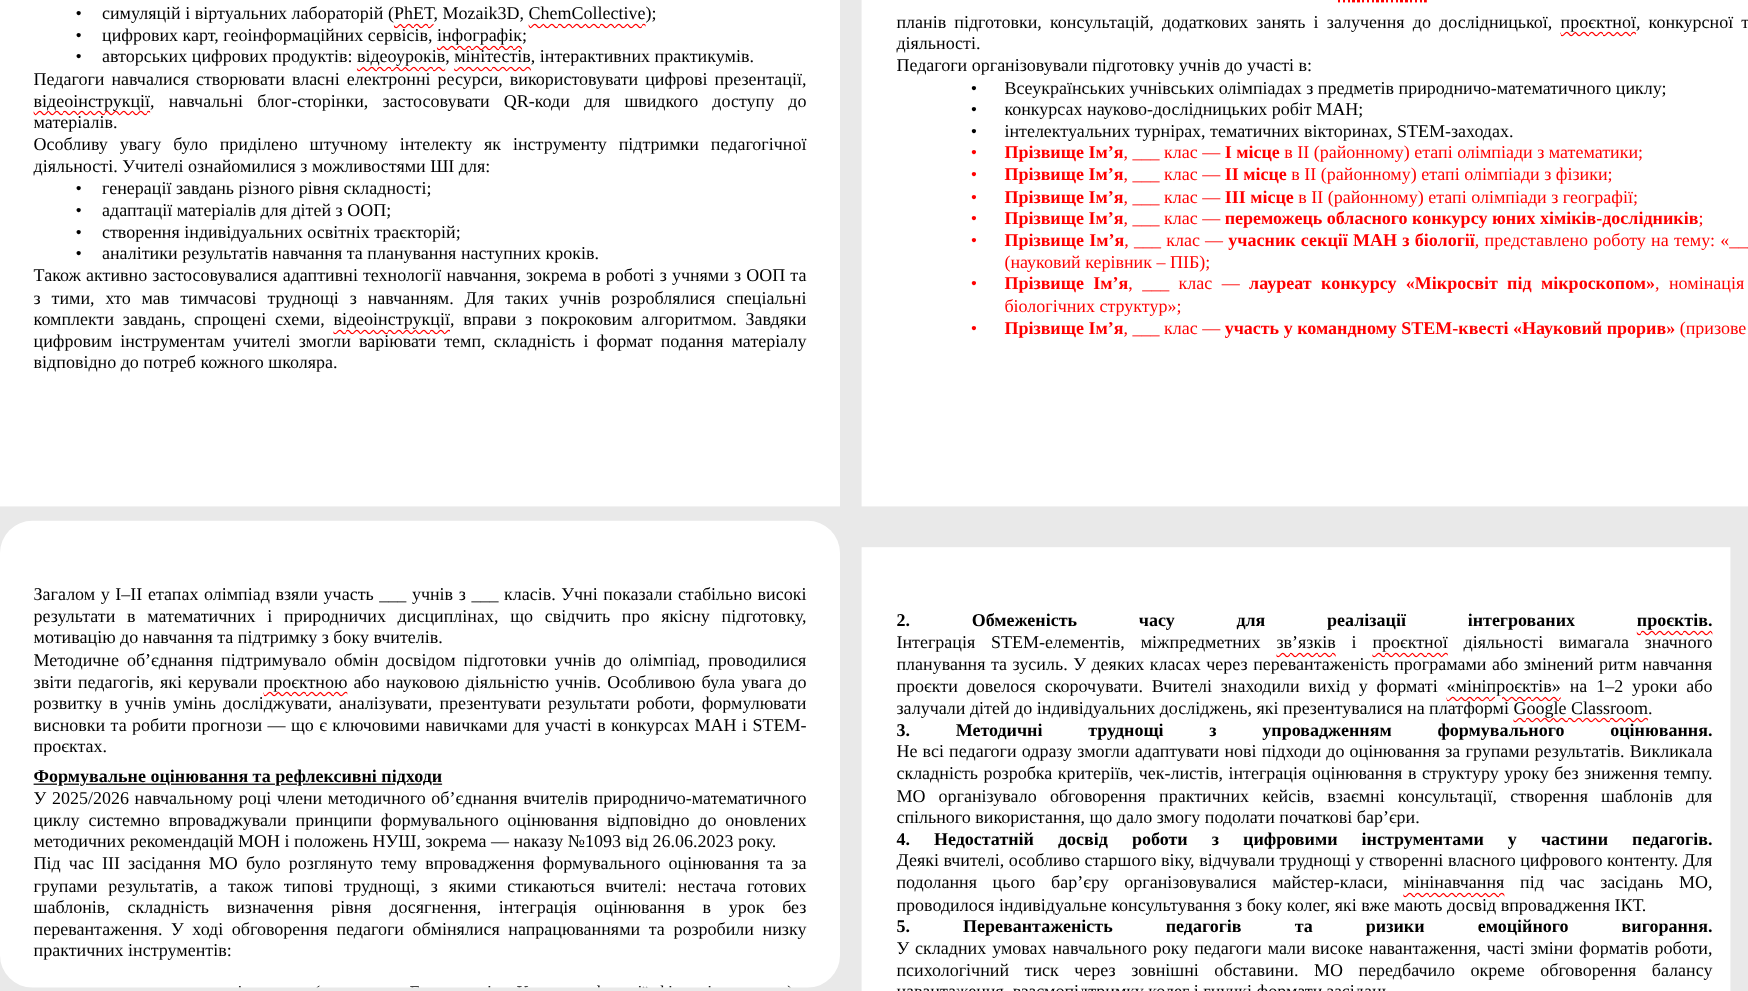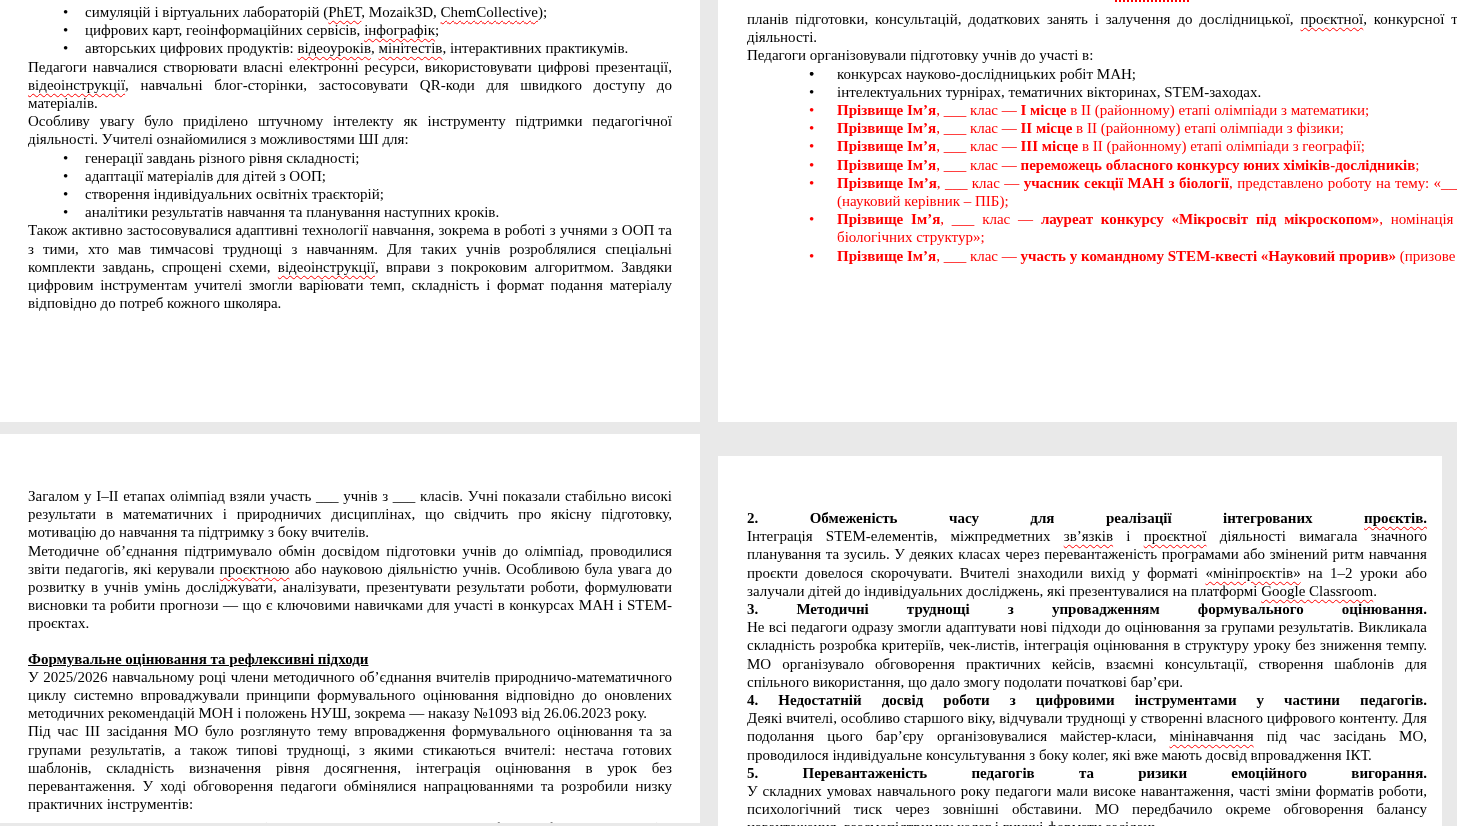--- a/index.html
+++ b/index.html
@@ -7,25 +7,25 @@
   body{
     width:1457px;height:826px;position:relative;
     background:#e9e9e9;
     font-family:"Liberation Serif", serif;
     font-size:15px;line-height:18.2px;color:#000;
     overflow:hidden;
   }
   .page{position:absolute;background:#ffffff;overflow:hidden;box-sizing:border-box;}
   .page-tl{left:0;top:0;width:700px;height:422px;padding:3px 28px 0 28px;}
   .page-tr{left:718px;top:0;width:843px;height:422px;padding:10px 15px 0 29px;}
-  .page-bl{left:0;top:434px;width:700px;height:389px;padding:53px 28px 0 28px;}
+  .page-bl{left:0;top:434px;width:700px;height:389px;padding:53px 28px 0 28px;border-radius:27px;}
   .page-br{left:718px;top:456px;width:724px;height:389px;padding:53px 15px 0 29px;}
   .para{text-align:justify;}
   .num-heading{font-weight:bold;text-align:justify;text-align-last:justify;}
-  .heading{font-weight:bold;text-decoration:underline;margin-top:17px;}
+  .heading{font-weight:bold;text-decoration:underline;margin-top:6px;}
   .li{position:relative;text-align:justify;}
   .pg-l .li{padding-left:57px;}
   .pg-l .li .mk{position:absolute;left:35px;}
   .pg-r .li{padding-left:90px;}
   .pg-r .li .mk{position:absolute;left:62px;}
   .red{color:#ff0000;}
   .b{font-weight:bold;}
   .sq{
     text-decoration-line:underline;
     text-decoration-style:wavy;
@@ -54,21 +54,21 @@
     <div class="li"><span class="mk">•</span><span>генерації завдань різного рівня складності;</span></div>
     <div class="li"><span class="mk">•</span><span>адаптації матеріалів для дітей з ООП;</span></div>
     <div class="li"><span class="mk">•</span><span>створення індивідуальних освітніх траєкторій;</span></div>
     <div class="li"><span class="mk">•</span><span>аналітики результатів навчання та планування наступних кроків.</span></div>
     <div class="para"><span>Також активно застосовувалися адаптивні технології навчання, зокрема в роботі з учнями з ООП та з тими, хто мав тимчасові труднощі з навчанням. Для таких учнів розроблялися спеціальні комплекти завдань, спрощені схеми, </span><span class="sq">відеоінструкції</span><span>, вправи з покроковим алгоритмом. Завдяки цифровим інструментам учителі змогли варіювати темп, складність і формат подання матеріалу відповідно до потреб кожного школяра.</span></div>
   </div>
 <div class="page page-tr pg-r">
     <div class="top-squig"></div>
     <div class="para"><span>планів підготовки, консультацій, додаткових занять і залучення до дослідницької, </span><span class="sq">проєктної</span><span>, конкурсної та </span><span class="sq">олімпіадної</span><span> діяльності.</span></div>
     <div class="para"><span>Педагоги організовували підготовку учнів до участі в:</span></div>
-    <div class="li"><span class="mk">•</span></div>
+    <div class="li"><span class="mk">•</span><span>Всеукраїнських учнівських олімпіадах з предметів природничо-математичного циклу;</span></div>
     <div class="li"><span class="mk">•</span><span>конкурсах науково-дослідницьких робіт МАН;</span></div>
     <div class="li"><span class="mk">•</span><span>інтелектуальних турнірах, тематичних вікторинах, STEM-заходах.</span></div>
     <div class="li red"><span class="mk">•</span><span class="b">Прізвище Ім’я</span><span>, ___ клас — </span><span class="b">І місце</span><span> в ІІ (районному) етапі олімпіади з математики;</span></div>
     <div class="li red"><span class="mk">•</span><span class="b">Прізвище Ім’я</span><span>, ___ клас — </span><span class="b">ІІ місце</span><span> в ІІ (районному) етапі олімпіади з фізики;</span></div>
     <div class="li red"><span class="mk">•</span><span class="b">Прізвище Ім’я</span><span>, ___ клас — </span><span class="b">ІІІ місце</span><span> в ІІ (районному) етапі олімпіади з географії;</span></div>
     <div class="li red"><span class="mk">•</span><span class="b">Прізвище Ім’я</span><span>, ___ клас — </span><span class="b">переможець обласного конкурсу юних хіміків-дослідників</span><span>;</span></div>
     <div class="li red"><span class="mk">•</span><span class="b">Прізвище Ім’я</span><span>, ___ клас — </span><span class="b">учасник секції МАН з біології</span><span>, представлено роботу на тему: «_____________» (науковий керівник – ПІБ);</span></div>
     <div class="li red"><span class="mk">•</span><span class="b">Прізвище Ім’я</span><span>, ___ клас — </span><span class="b">лауреат конкурсу «Мікросвіт під мікроскопом»</span><span>, номінація «Візуалізація біологічних структур»;</span></div>
     <div class="li red"><span class="mk">•</span><span class="b">Прізвище Ім’я</span><span>, ___ клас — </span><span class="b">участь у командному STEM-квесті «Науковий прорив»</span><span> (призове місце: ___).</span></div>
   </div>

